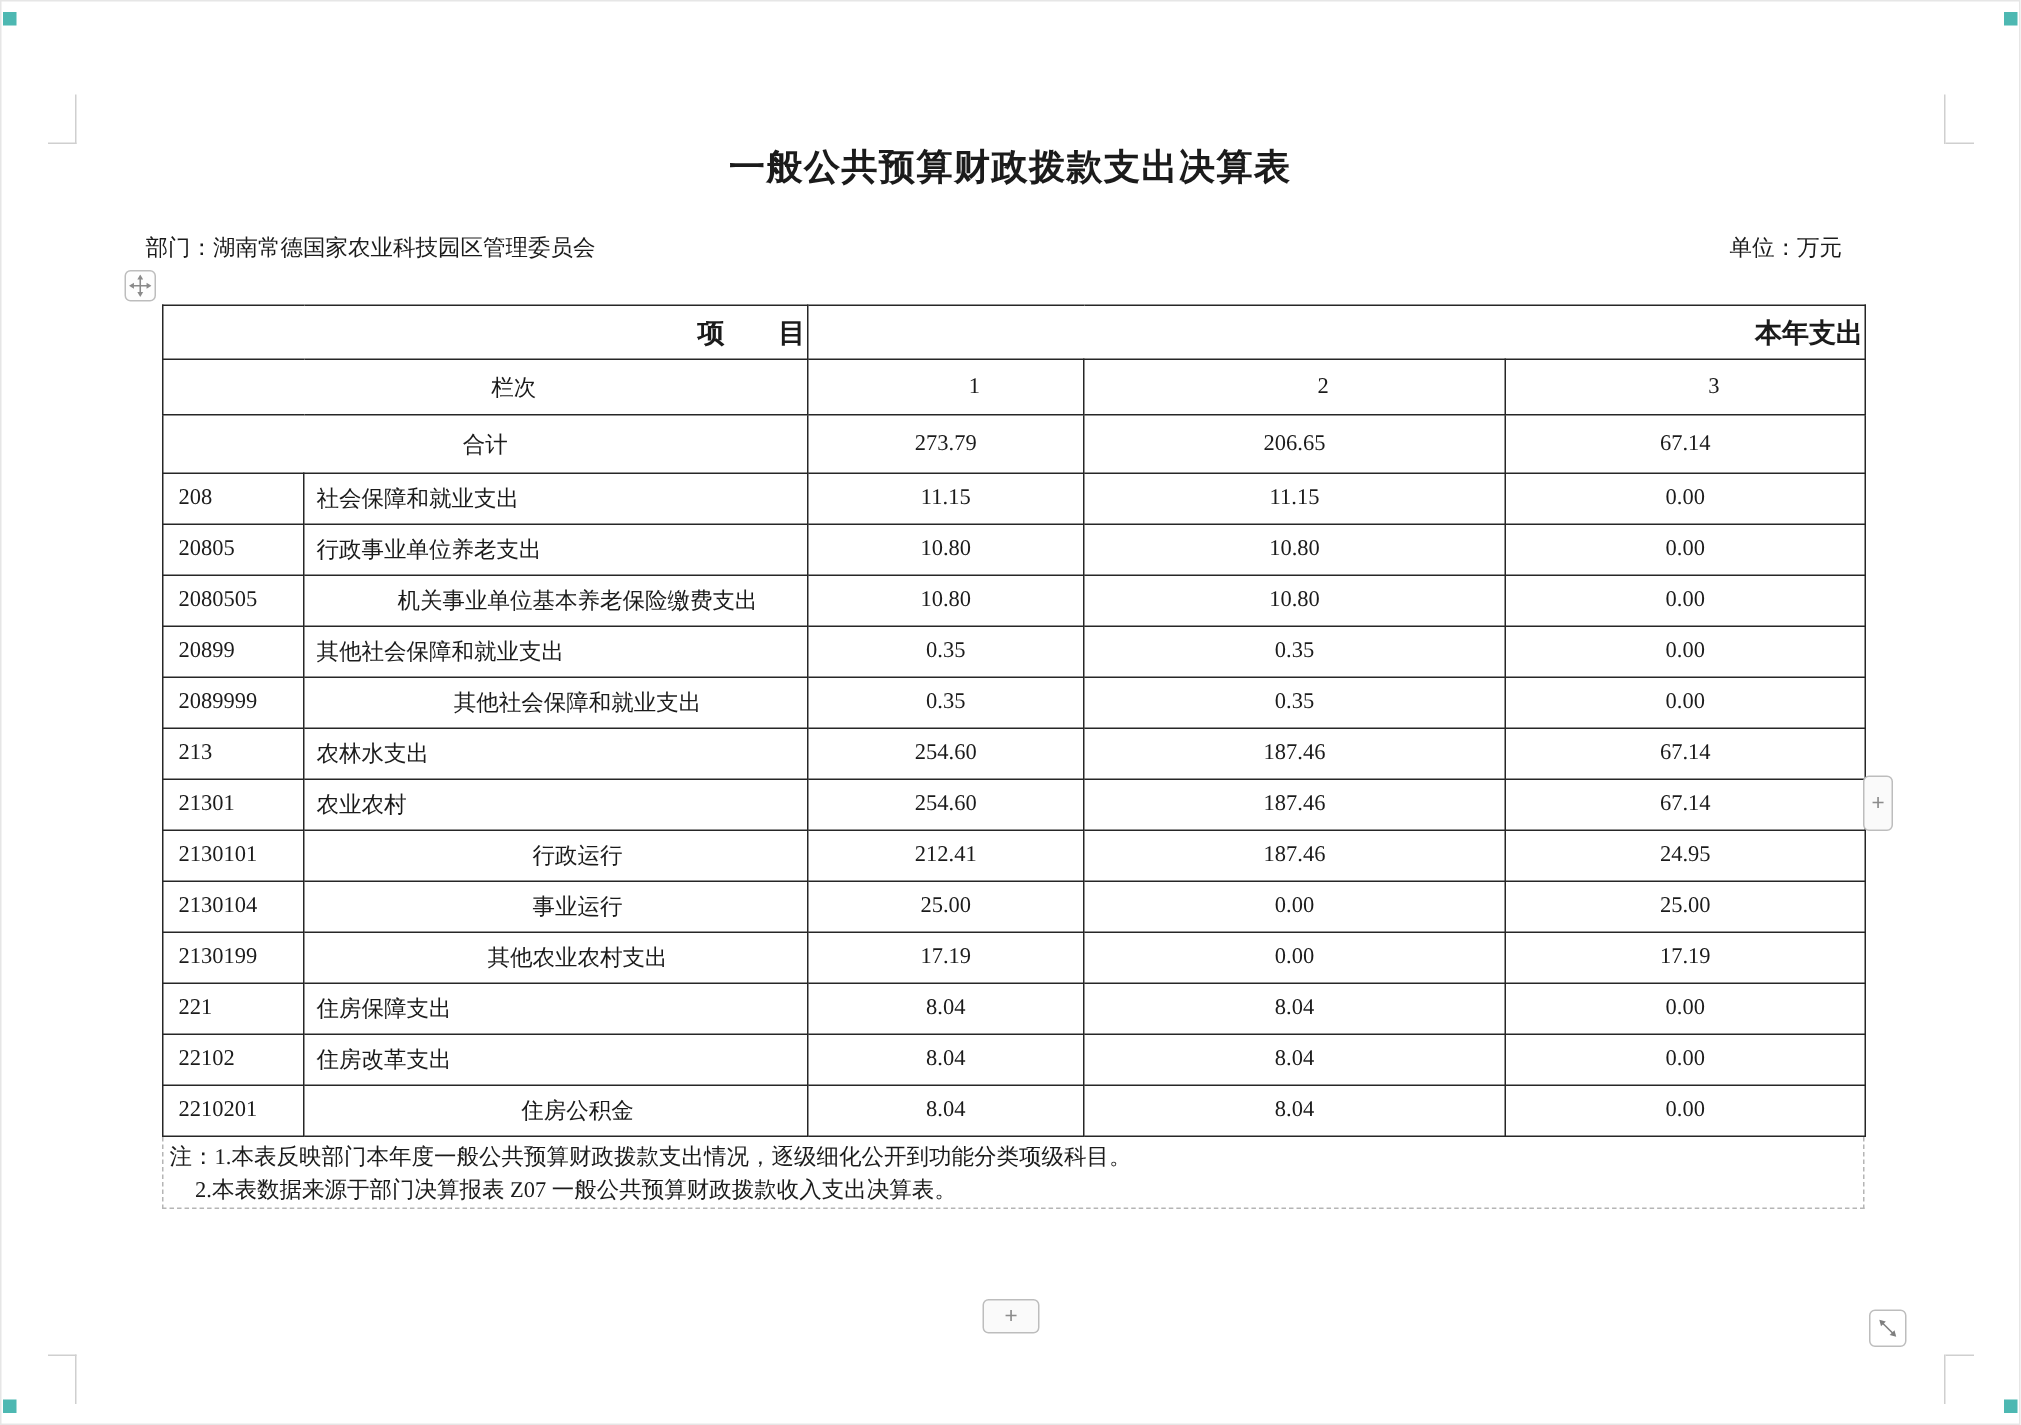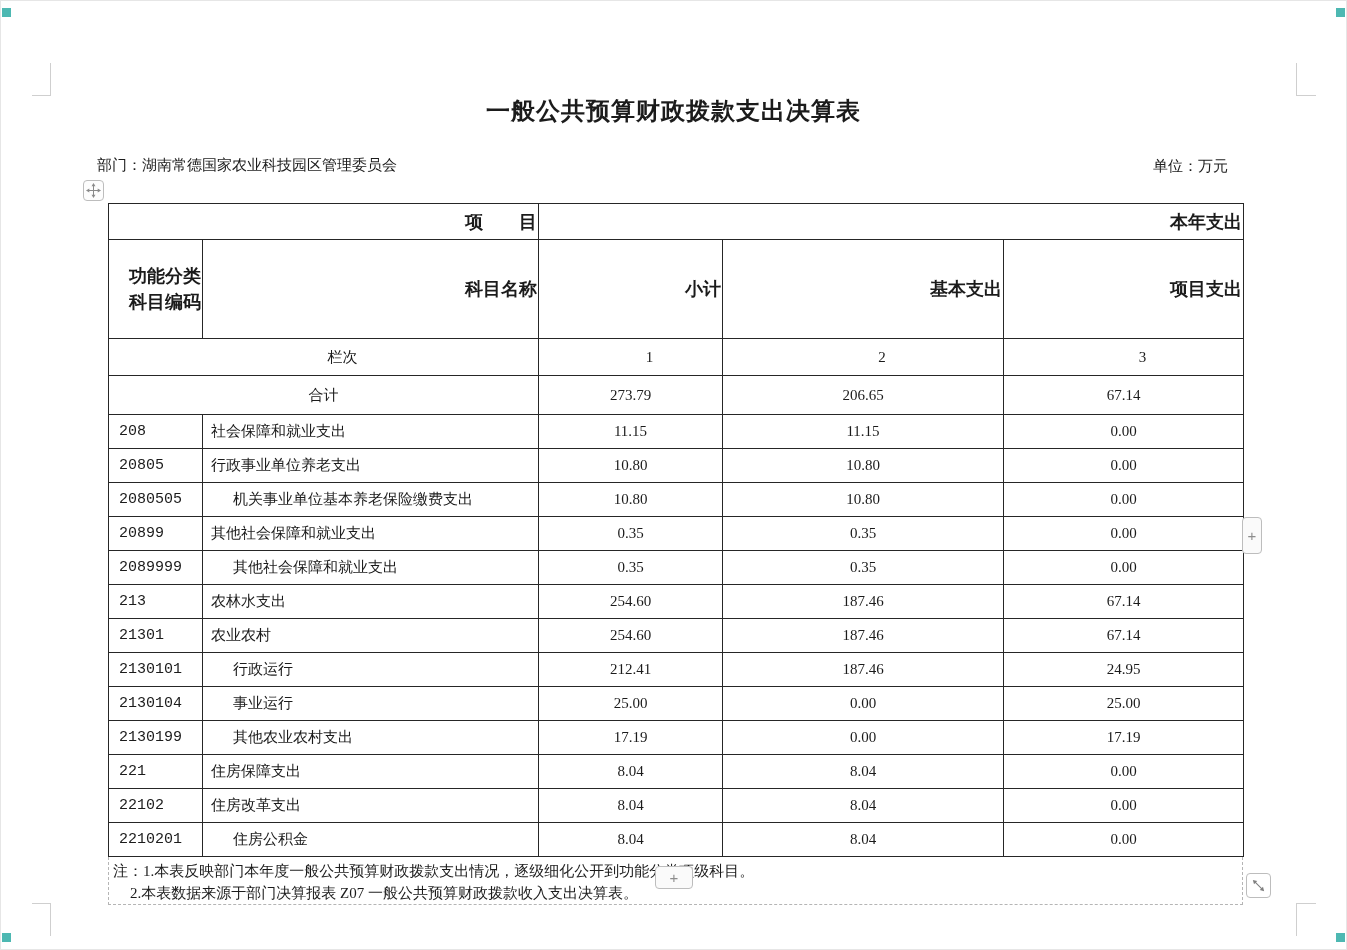--- a/index.html
+++ b/index.html
@@ -22,23 +22,23 @@
 
   table.main { border-collapse:collapse; table-layout:fixed; width:1135px; }
   table.main td { border:1px solid #262626; overflow:hidden; vertical-align:middle; }
   .th { font-weight:bold; text-align:right; font-size:18px;padding-left:12px; }
   .center { text-align:center; }
   .h1 td { height:33px; }
   .h2 td { height:96px; }
   .h3 td { height:34px; font-size:15px;padding-left:39px; }
   .h4 td { height:36px; font-size:15px; }
   .data-row td { height:31px; font-size:15px; }
-  td.code { text-align:left; padding-left:10px; font-size:15px;font-family:Liberation Mono, monospace; }
+  td.code { text-align:left; padding-left:10px; font-size:15px; }
   td.name { text-align:left; padding-left:8px; font-size:15px; }
-  td.name.indent { padding-left:30px; }
+  td.name.indent { padding-left:30px;text-align:center; }
   td.num  { text-align:center; font-size:15px; }
   .strong { font-weight:normal; }
   .two-line span { display:block; line-height:26px; }
 
   .notes {
     border-left:1px dashed #b5b5b5; border-right:1px dashed #b5b5b5;
     border-bottom:1px dashed #b5b5b5;
     height:44px; padding:3px 0 0 4px; font-size:15px; line-height:22px;
   }
   .notes .line2 { text-indent:17px; }
@@ -103,30 +103,20 @@
       <col style="width:94px">
         <col style="width:336px">
         <col style="width:184px">
       <col style="width:281px">
         <col style="width:240px">
     </colgroup>
     <tbody>
         <tr class="h1">
       <td colspan="2" class="th">项　　目</td>
       <td colspan="3" class="th">本年支出</td>
-    </tr>
-    <tr class="h2">
-      <td class="th two-line">
-        <span>功能分类</span>
-        <span>科目编码</span>
-      </td>
-      <td class="th">科目名称</td>
-      <td class="th">小计</td>
-      <td class="th">基本支出</td>
-      <td class="th">项目支出</td>
     </tr>
     <tr class="h3">
       <td colspan="2" class="center">栏次</td>
       <td class="center">1</td>
       <td class="center">2</td>
       <td class="center">3</td>
     </tr>
     <tr class="h4">
       <td colspan="2" class="center">合计</td>
       <td class="num strong">273.79</td>

